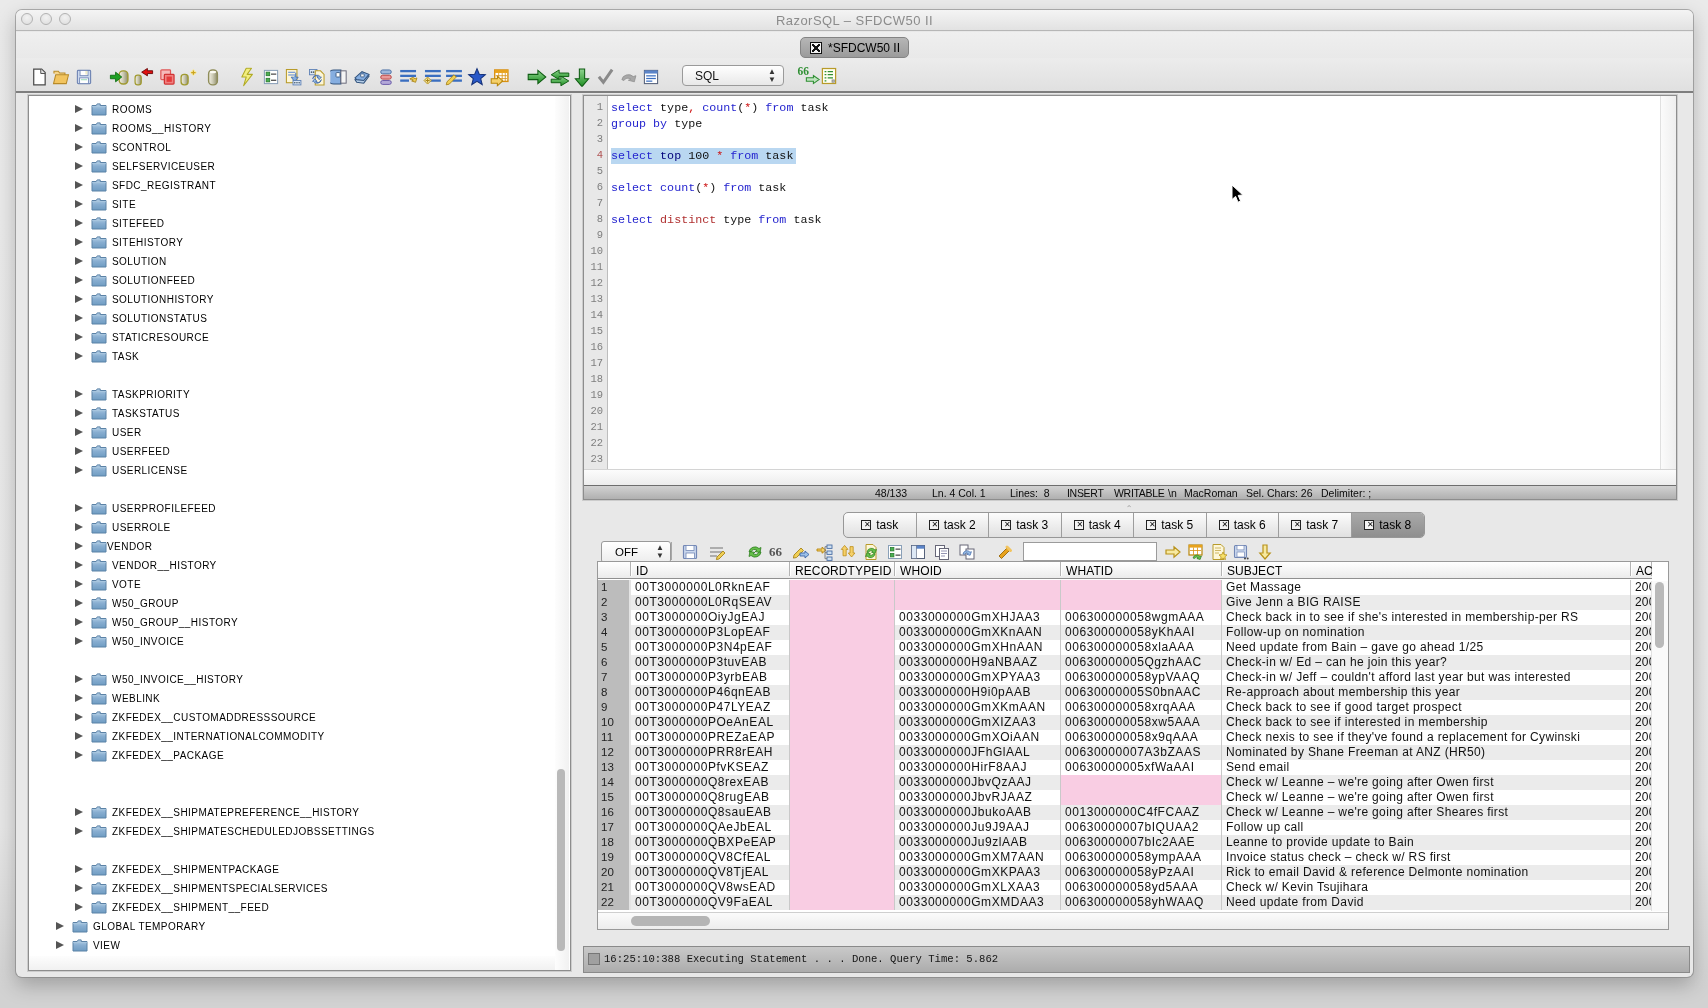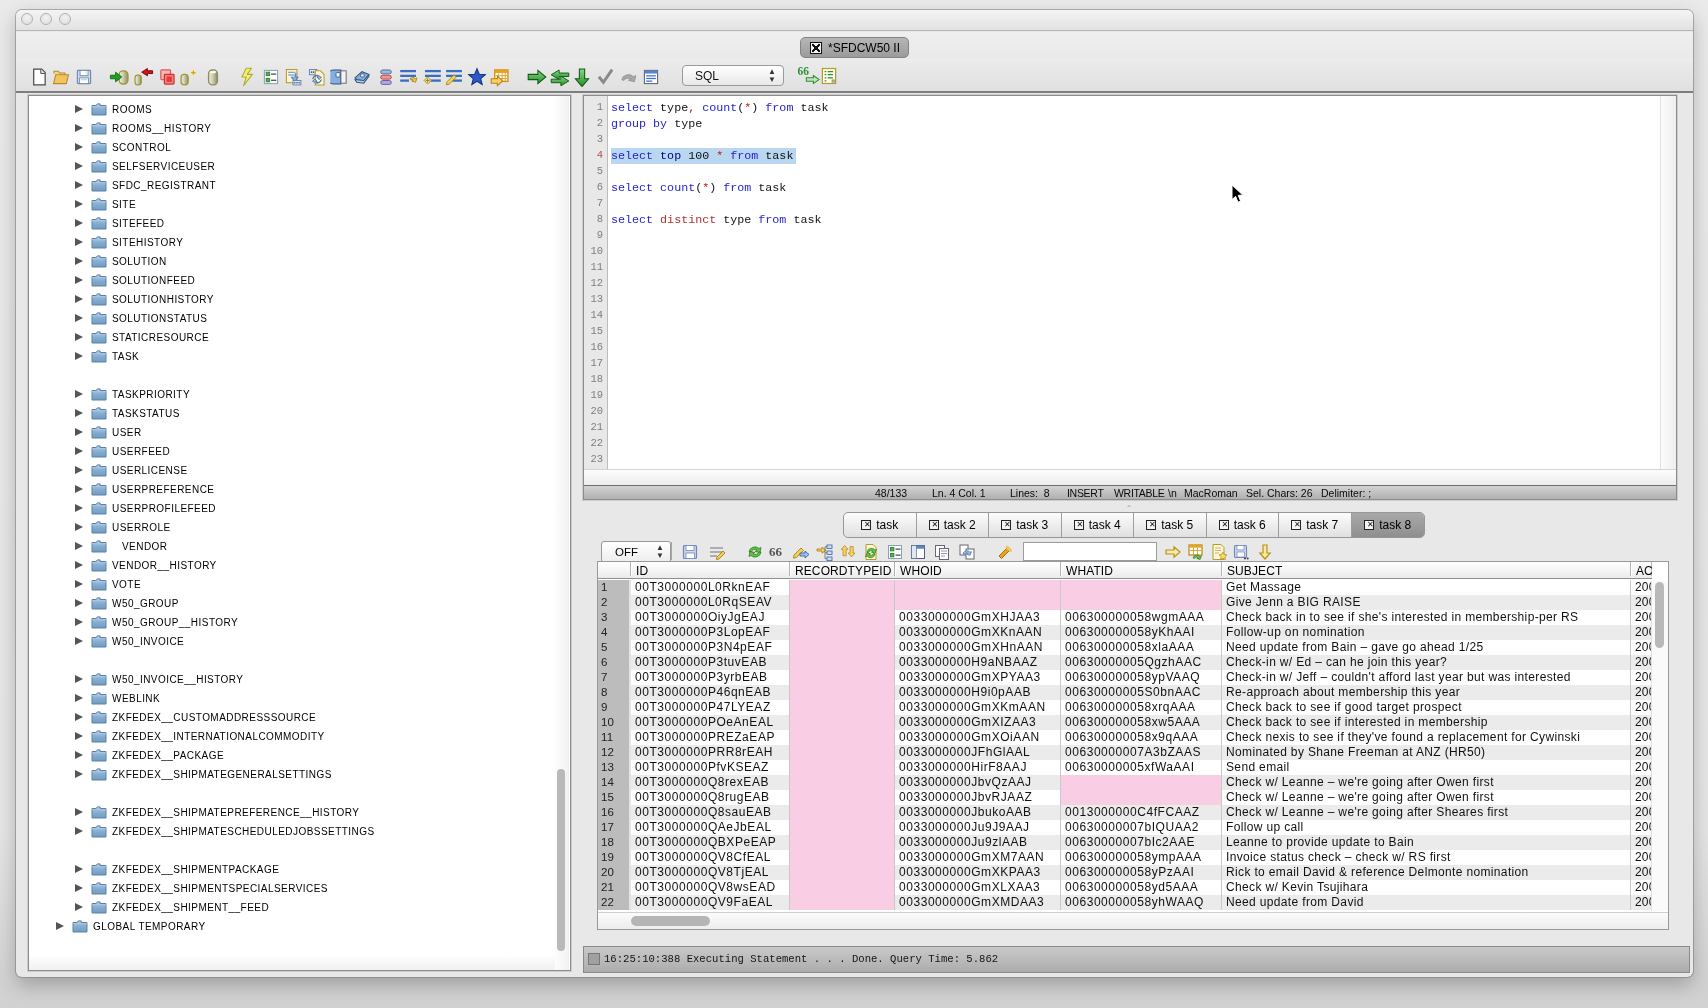--- a/index.html
+++ b/index.html
@@ -81,20 +81,21 @@
 #thscroll{position:absolute;left:0;right:0;bottom:0;height:17px;background:linear-gradient(#fbfbfb,#ededed);border-top:1px solid #cfcfcf}
 #thumbh{position:absolute;left:33px;top:3px;width:79px;height:10px;border-radius:5px;background:#b5b5b5}
 #bstatus{position:absolute;left:567px;top:936px;width:1107px;height:27px;background:linear-gradient(#c9c9c9,#acacac);border:1px solid #8a8a8a}
 #bstatus .sq{position:absolute;left:4px;top:6px;width:12px;height:12px;background:#a0a0a0;border:1px solid #777}
 #bstatus .tx{position:absolute;left:20px;top:6px;font-family:"Liberation Mono",monospace;font-size:10.6px;color:#151515;white-space:pre}
 #cursor{position:absolute;left:1231px;top:184px;z-index:50}
 </style></head>
 <body>
 <div id="win">
   <div id="titlebar">
+      <div id="title">RazorSQL – SFDCW50 II</div>
     <span class="tl" style="left:4.5px"></span>
       <span class="tl" style="left:23.5px"></span>
       <span class="tl" style="left:43px"></span>
   </div>
   <div id="tabstrip"></div>
   <div id="doctab">
       <span class="xbox"></span>
       <span>*SFDCW50 II</span>
     </div>
   <div id="toolbar">
@@ -567,35 +568,20 @@
                 <stop offset="0" stop-color="#b3cfe7"></stop>
                 <stop offset="0.5" stop-color="#87add0"></stop>
                 <stop offset="1" stop-color="#6f9cc2"></stop>
               </linearGradient>
             </defs>
             <path d="M1 3.5 h4.2 l1-1.6 h3 v1.6 H15 V13 H1z" fill="url(#fg)" stroke="#5b82a6" stroke-width="1"></path>
             <path d="M1 4.6 h14" stroke="#aac6de" stroke-width="0.8"></path>
           </svg></span>
         <span class="tlab" style="left:83px">USERLICENSE</span>
       </div>
-<div class="trow" style="top:383.5px">
-        <span class="tri" style="left:46px"></span>
-        <span class="fold" style="left:62px"><svg width="16" height="14" viewBox="0 0 16 14">
-            <defs>
-              <linearGradient id="fg" x1="0" y1="0" x2="0" y2="1">
-                <stop offset="0" stop-color="#b3cfe7"></stop>
-                <stop offset="0.5" stop-color="#87add0"></stop>
-                <stop offset="1" stop-color="#6f9cc2"></stop>
-              </linearGradient>
-            </defs>
-            <path d="M1 3.5 h4.2 l1-1.6 h3 v1.6 H15 V13 H1z" fill="url(#fg)" stroke="#5b82a6" stroke-width="1"></path>
-            <path d="M1 4.6 h14" stroke="#aac6de" stroke-width="0.8"></path>
-          </svg></span>
-        <span class="tlab" style="left:83px">USERPREFERENCE</span>
-      </div>
 <div class="trow" style="top:402.5px">
         <span class="tri" style="left:46px"></span>
         <span class="fold" style="left:62px"><svg width="16" height="14" viewBox="0 0 16 14">
             <defs>
               <linearGradient id="fg" x1="0" y1="0" x2="0" y2="1">
                 <stop offset="0" stop-color="#b3cfe7"></stop>
                 <stop offset="0.5" stop-color="#87add0"></stop>
                 <stop offset="1" stop-color="#6f9cc2"></stop>
               </linearGradient>
             </defs>
@@ -625,21 +611,21 @@
             <defs>
               <linearGradient id="fg" x1="0" y1="0" x2="0" y2="1">
                 <stop offset="0" stop-color="#b3cfe7"></stop>
                 <stop offset="0.5" stop-color="#87add0"></stop>
                 <stop offset="1" stop-color="#6f9cc2"></stop>
               </linearGradient>
             </defs>
             <path d="M1 3.5 h4.2 l1-1.6 h3 v1.6 H15 V13 H1z" fill="url(#fg)" stroke="#5b82a6" stroke-width="1"></path>
             <path d="M1 4.6 h14" stroke="#aac6de" stroke-width="0.8"></path>
           </svg></span>
-        <span class="tlab" style="left:93px">VENDOR</span>
+        <span class="tlab" style="left:78px">VENDOR</span>
       </div>
 <div class="trow" style="top:459.5px">
         <span class="tri" style="left:46px"></span>
         <span class="fold" style="left:62px"><svg width="16" height="14" viewBox="0 0 16 14">
             <defs>
               <linearGradient id="fg" x1="0" y1="0" x2="0" y2="1">
                 <stop offset="0" stop-color="#b3cfe7"></stop>
                 <stop offset="0.5" stop-color="#87add0"></stop>
                 <stop offset="1" stop-color="#6f9cc2"></stop>
               </linearGradient>
@@ -776,35 +762,20 @@
               <linearGradient id="fg" x1="0" y1="0" x2="0" y2="1">
                 <stop offset="0" stop-color="#b3cfe7"></stop>
                 <stop offset="0.5" stop-color="#87add0"></stop>
                 <stop offset="1" stop-color="#6f9cc2"></stop>
               </linearGradient>
             </defs>
             <path d="M1 3.5 h4.2 l1-1.6 h3 v1.6 H15 V13 H1z" fill="url(#fg)" stroke="#5b82a6" stroke-width="1"></path>
             <path d="M1 4.6 h14" stroke="#aac6de" stroke-width="0.8"></path>
           </svg></span>
         <span class="tlab" style="left:83px">ZKFEDEX__PACKAGE</span>
-      </div>
-<div class="trow" style="top:668.5px">
-        <span class="tri" style="left:46px"></span>
-        <span class="fold" style="left:62px"><svg width="16" height="14" viewBox="0 0 16 14">
-            <defs>
-              <linearGradient id="fg" x1="0" y1="0" x2="0" y2="1">
-                <stop offset="0" stop-color="#b3cfe7"></stop>
-                <stop offset="0.5" stop-color="#87add0"></stop>
-                <stop offset="1" stop-color="#6f9cc2"></stop>
-              </linearGradient>
-            </defs>
-            <path d="M1 3.5 h4.2 l1-1.6 h3 v1.6 H15 V13 H1z" fill="url(#fg)" stroke="#5b82a6" stroke-width="1"></path>
-            <path d="M1 4.6 h14" stroke="#aac6de" stroke-width="0.8"></path>
-          </svg></span>
-        <span class="tlab" style="left:83px">ZKFEDEX__SHIPMATEGENERALSETTINGS</span>
       </div>
 <div class="trow" style="top:706.5px">
         <span class="tri" style="left:46px"></span>
         <span class="fold" style="left:62px"><svg width="16" height="14" viewBox="0 0 16 14">
             <defs>
               <linearGradient id="fg" x1="0" y1="0" x2="0" y2="1">
                 <stop offset="0" stop-color="#b3cfe7"></stop>
                 <stop offset="0.5" stop-color="#87add0"></stop>
                 <stop offset="1" stop-color="#6f9cc2"></stop>
               </linearGradient>
@@ -881,20 +852,35 @@
               <linearGradient id="fg" x1="0" y1="0" x2="0" y2="1">
                 <stop offset="0" stop-color="#b3cfe7"></stop>
                 <stop offset="0.5" stop-color="#87add0"></stop>
                 <stop offset="1" stop-color="#6f9cc2"></stop>
               </linearGradient>
             </defs>
             <path d="M1 3.5 h4.2 l1-1.6 h3 v1.6 H15 V13 H1z" fill="url(#fg)" stroke="#5b82a6" stroke-width="1"></path>
             <path d="M1 4.6 h14" stroke="#aac6de" stroke-width="0.8"></path>
           </svg></span>
         <span class="tlab" style="left:64px">GLOBAL TEMPORARY</span>
+      </div>
+<div class="trow" style="top:839.5px">
+        <span class="tri" style="left:27px"></span>
+        <span class="fold" style="left:43px"><svg width="16" height="14" viewBox="0 0 16 14">
+            <defs>
+              <linearGradient id="fg" x1="0" y1="0" x2="0" y2="1">
+                <stop offset="0" stop-color="#b3cfe7"></stop>
+                <stop offset="0.5" stop-color="#87add0"></stop>
+                <stop offset="1" stop-color="#6f9cc2"></stop>
+              </linearGradient>
+            </defs>
+            <path d="M1 3.5 h4.2 l1-1.6 h3 v1.6 H15 V13 H1z" fill="url(#fg)" stroke="#5b82a6" stroke-width="1"></path>
+            <path d="M1 4.6 h14" stroke="#aac6de" stroke-width="0.8"></path>
+          </svg></span>
+        <span class="tlab" style="left:64px">VIEW</span>
       </div>
     <div id="ltrack"></div>
       <div id="lthumb"></div>
       <div id="lhscroll"></div>
   </div>
   <div id="editor">
     <div id="gutter">
         <div class="gn" style="top:2.5px">1</div>
 <div class="gn" style="top:18.5px">2</div>
 <div class="gn" style="top:34.5px">3</div>

